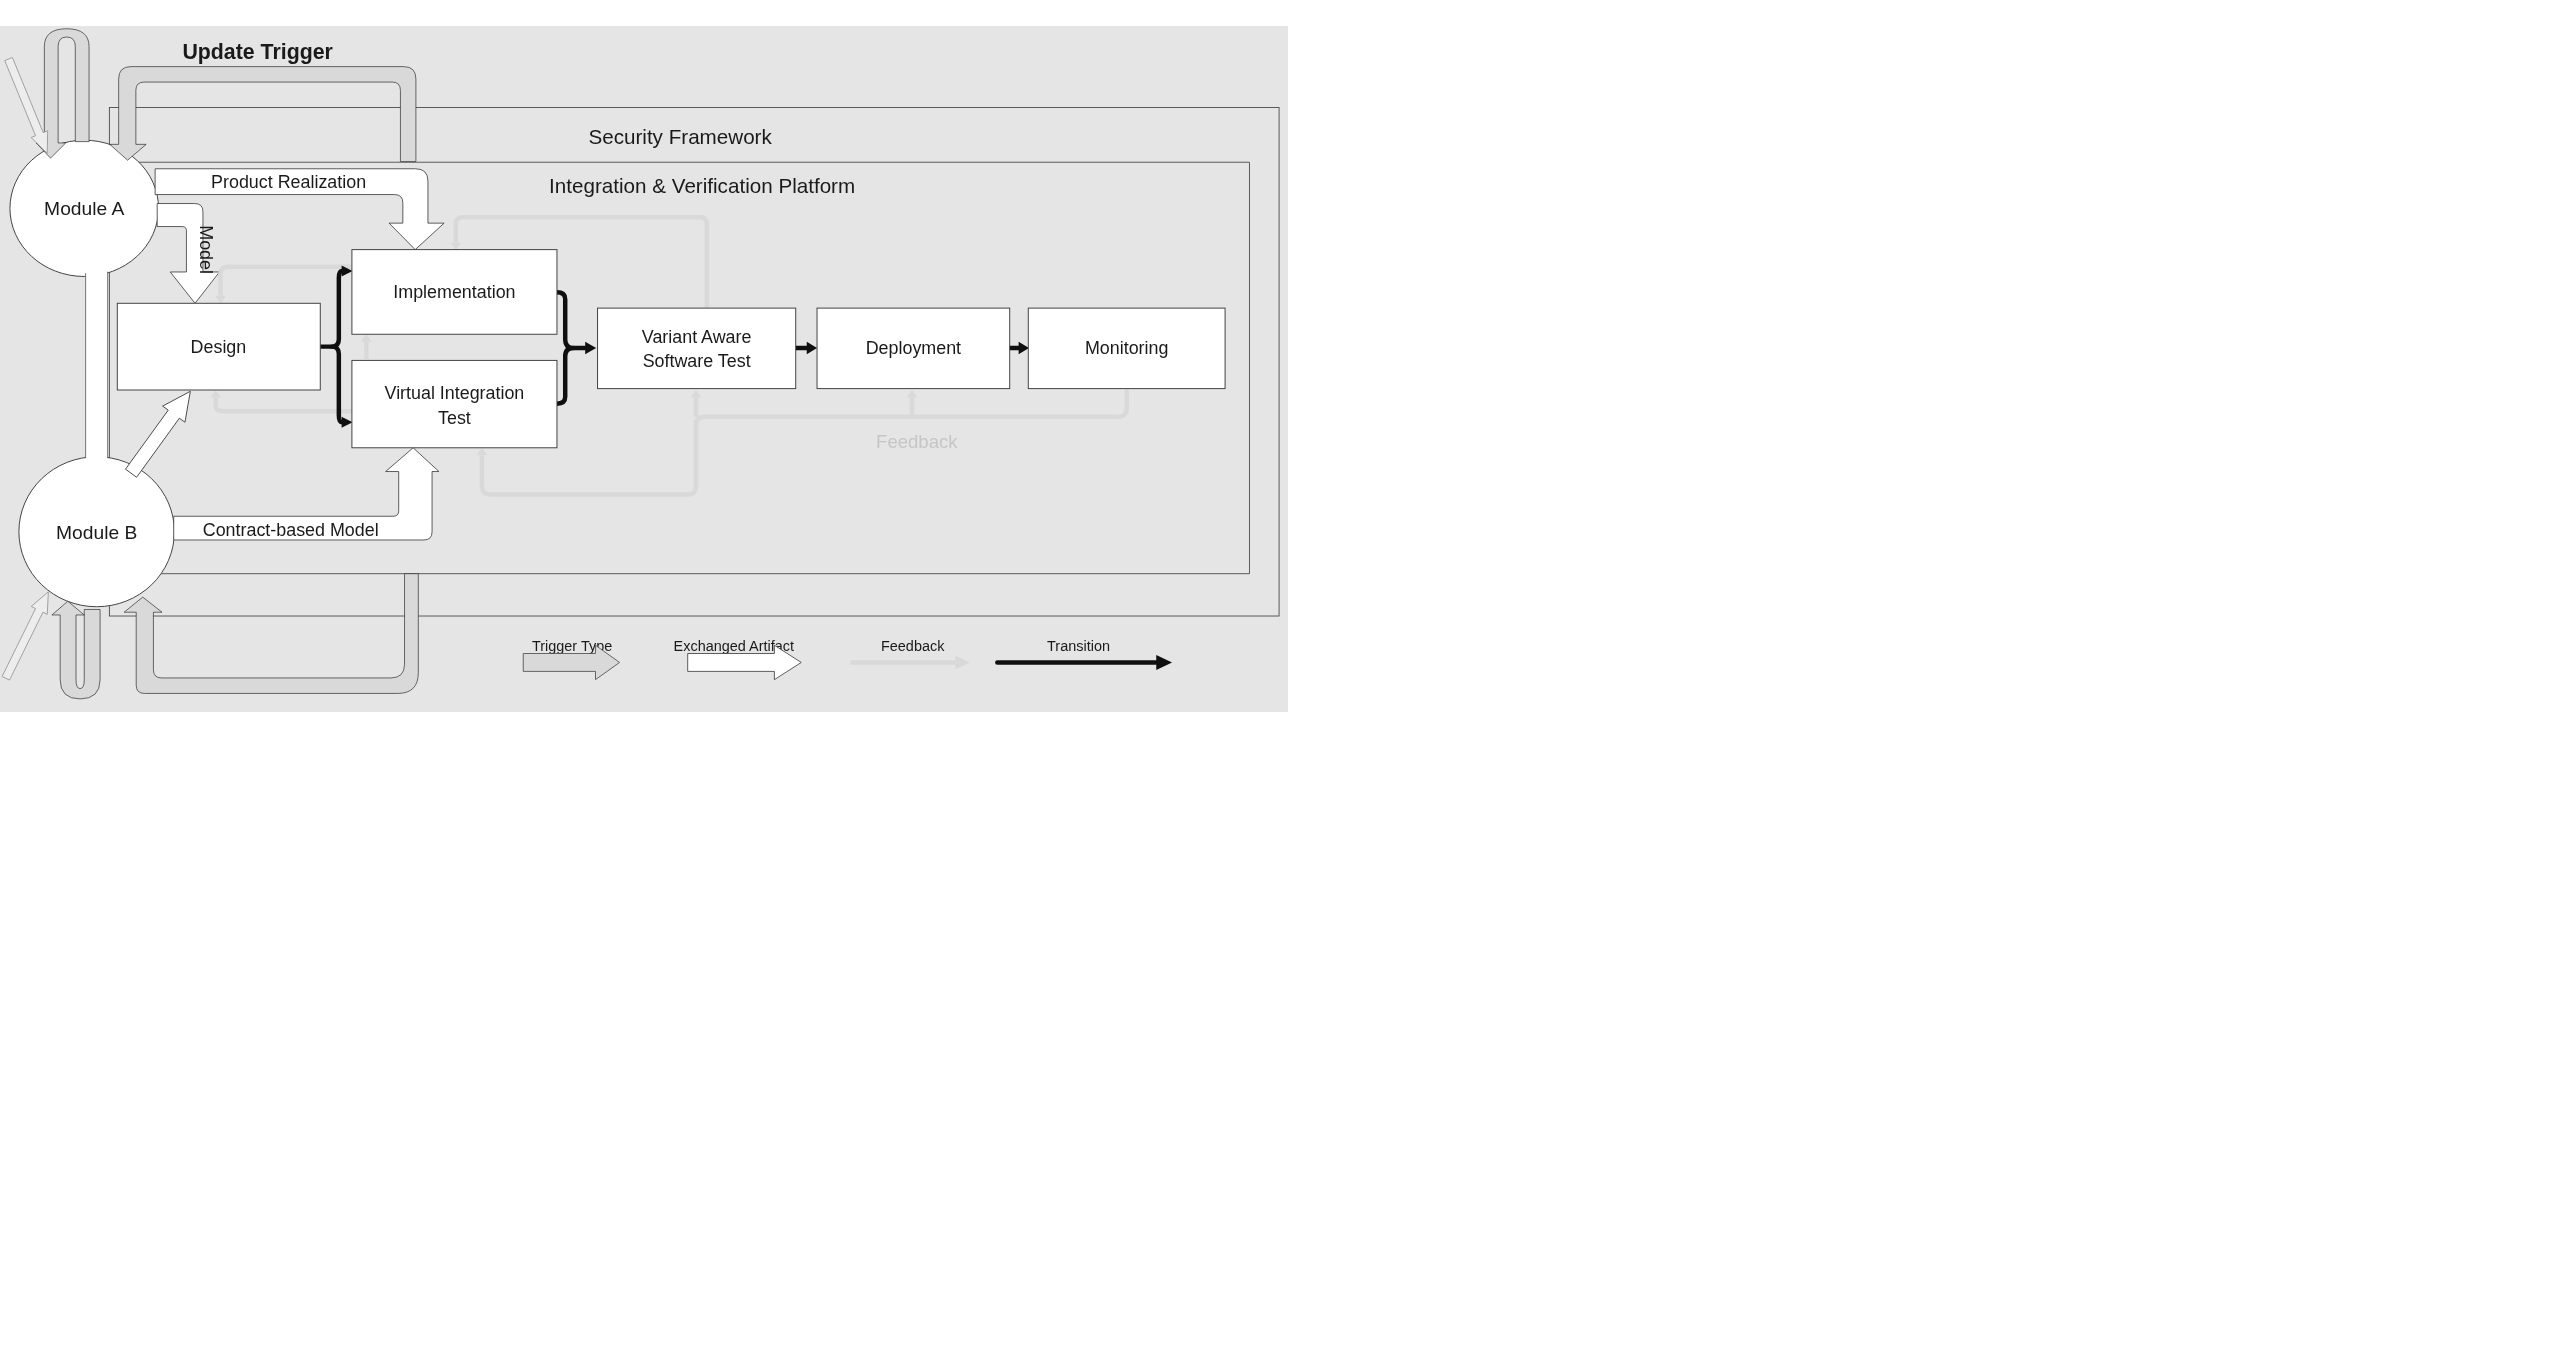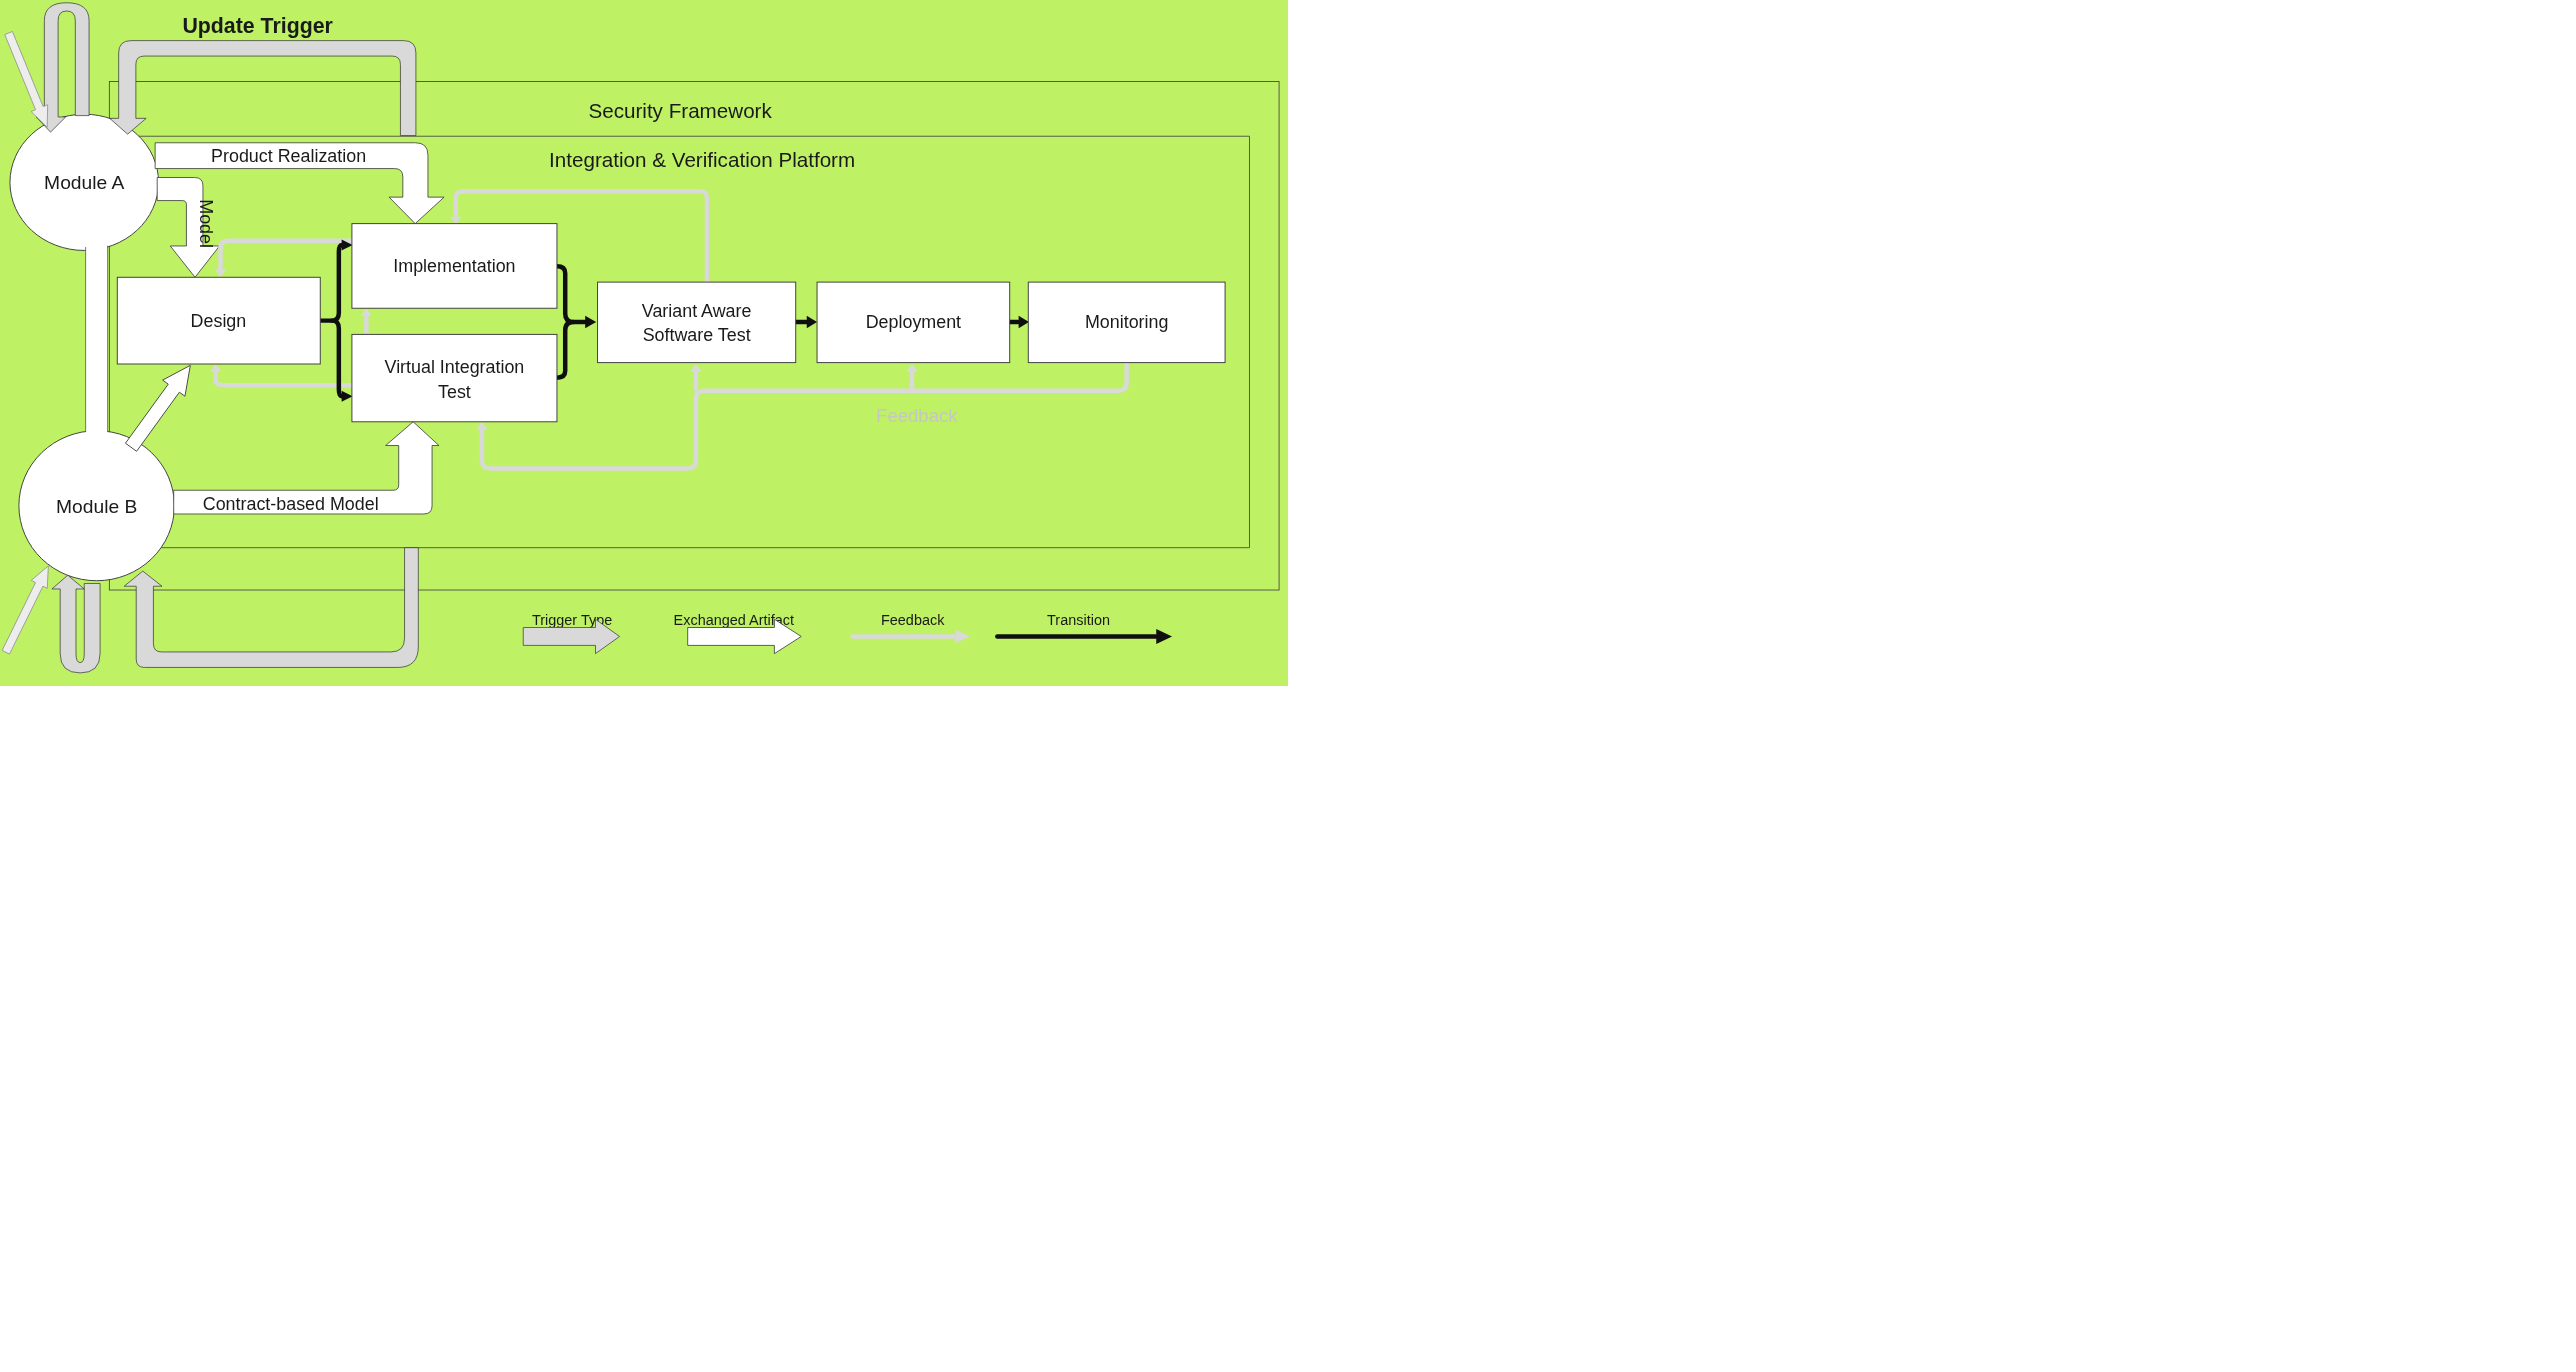--- a/index.html
+++ b/index.html
@@ -1,17 +1,17 @@
 <!DOCTYPE html>
 <html style="font-size:11px"><head>
 <meta charset="utf-8">
 <style>
   html,body{margin:0;padding:0;background:#ffffff;}
   body{font-family:"Liberation Sans", sans-serif;}
-  .stage{width:1288px;height:686px;background:#bef264;}
+  .stage{width:1288px;height:686px;background:#e5e5e5;margin-top:26px;}
   svg{display:block;}
   text{fill:#1a1a1a;}
   .boxlbl{font-size:26px;}
   .modlbl{font-size:28px;}
   .bandlbl{font-size:26px;}
   .titlelbl{font-size:30px;}
   .uptrig{font-size:31px;font-weight:600;}
   .fblbl{font-size:27px;fill:#c6c6c6;}
   .leglbl{font-size:21px;}
   .box{fill:#ffffff;stroke:#3d3d3d;stroke-width:1.4;}

